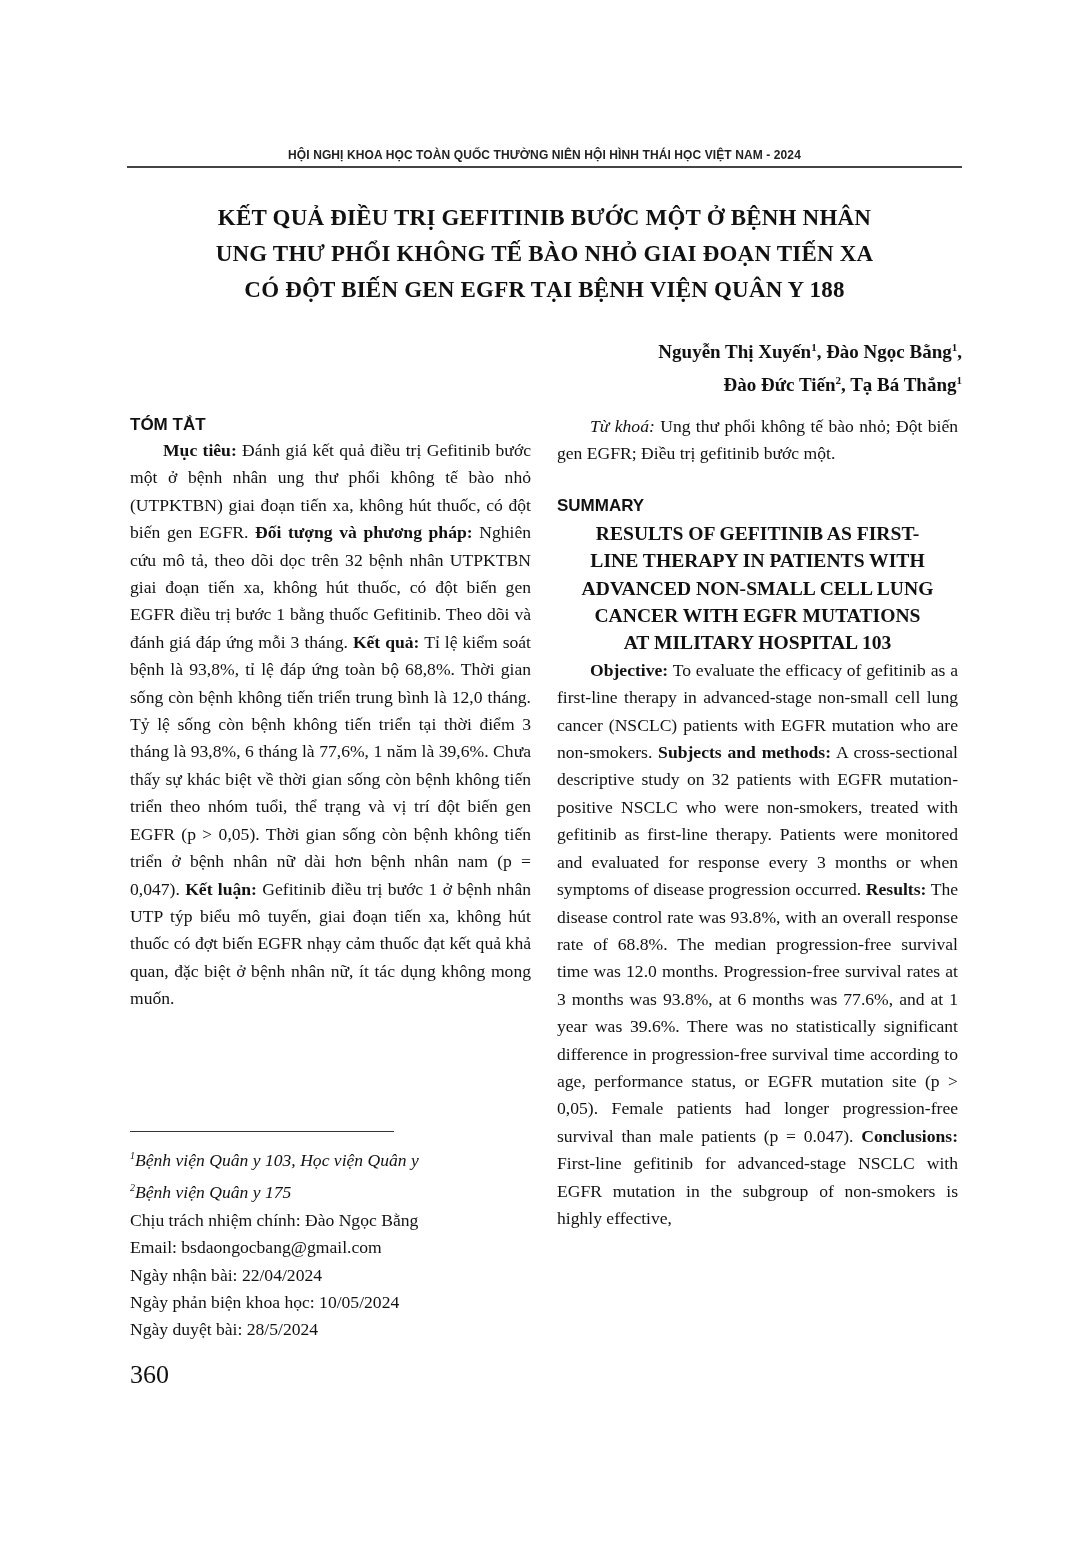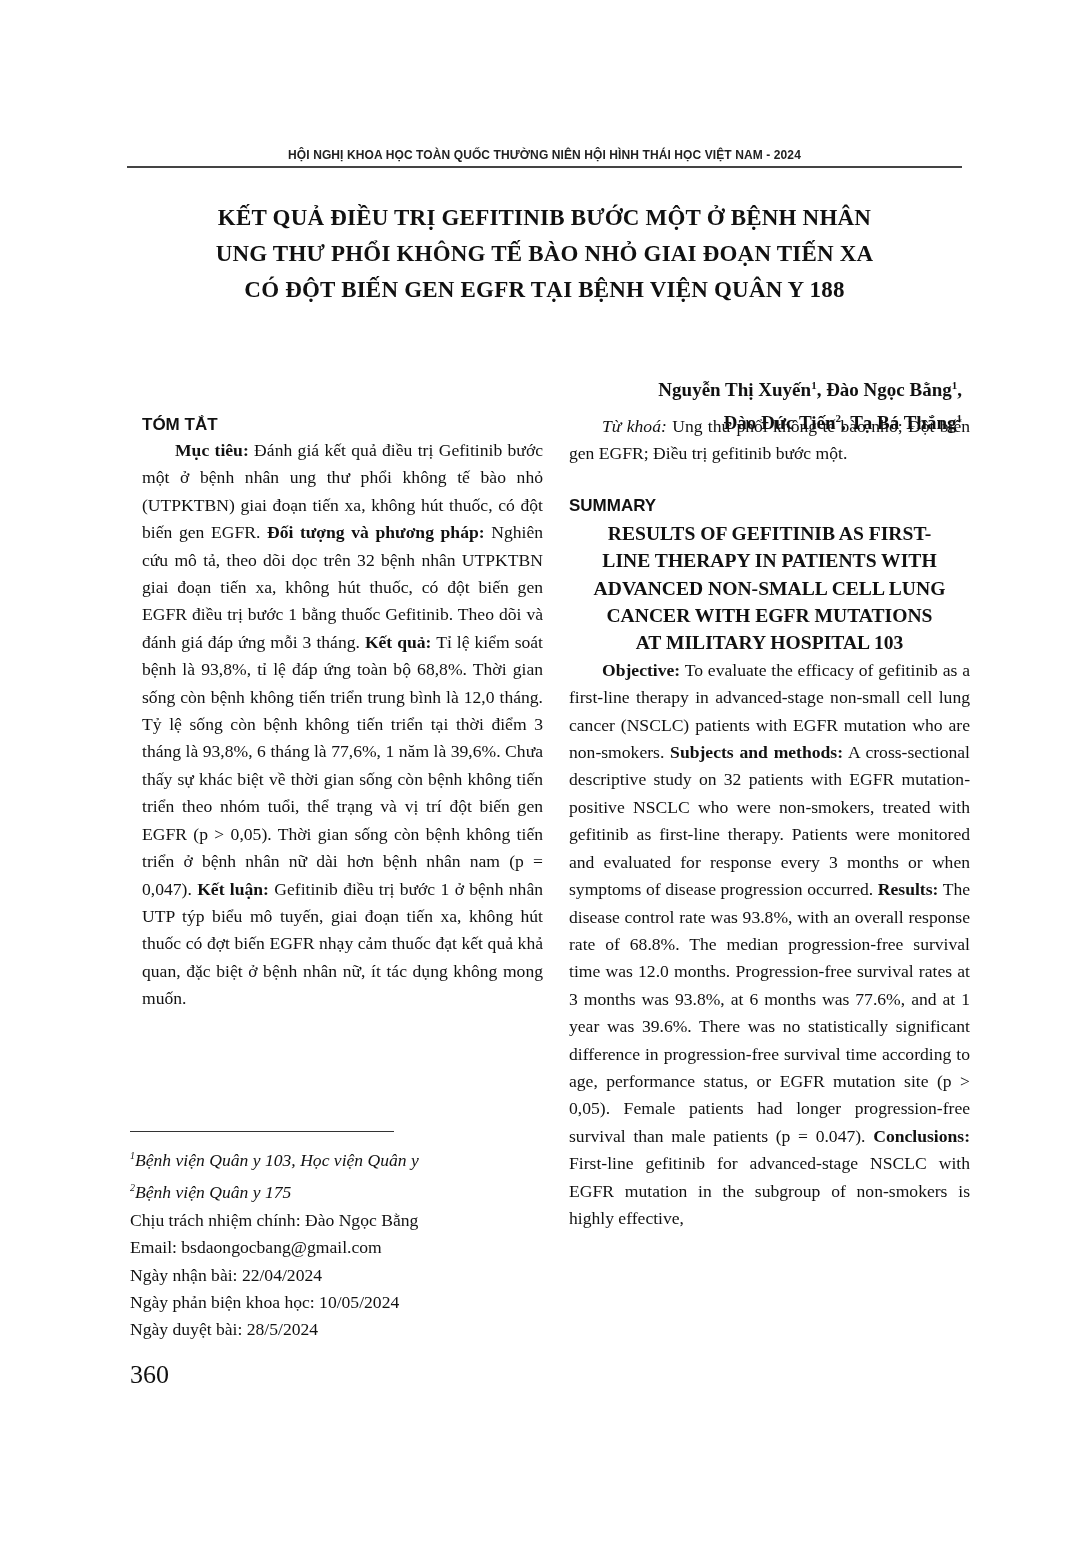--- a/index.html
+++ b/index.html
@@ -9,24 +9,24 @@
     font-family:"Liberation Sans", sans-serif; font-weight:bold; font-size:12px; letter-spacing:0.1px; color:#222;
   }
   #header-rule { position:absolute; left:127px; top:166px; width:835px; height:2px; background:#444; }
   #main-title {
     position:absolute; left:127px; top:200px; width:835px; text-align:center;
     font-family:"Liberation Serif", serif; font-weight:bold; font-size:23px; line-height:36px; letter-spacing:0.2px;
   }
   #main-title div { white-space:nowrap; }
   #authors {
     position:absolute; right:128px; top:333px; text-align:right;
-    font-family:"Liberation Serif", serif; font-weight:bold; font-size:19px; line-height:28px;margin-top:38px;
+    font-family:"Liberation Serif", serif; font-weight:bold; font-size:19px; line-height:28px;
   }
   #authors sup { font-size:11px; vertical-align:7px; }
-  .col { position:absolute; font-family:"Liberation Serif", serif; font-size:17.6px; line-height:27.4px; text-align:justify;margin-left:12px; }
+  .col { position:absolute; font-family:"Liberation Serif", serif; font-size:17.6px; line-height:27.4px; text-align:justify; }
   #left-col { left:130px; top:413px; width:401px; }
   #right-col { left:557px; top:413px; width:401px; }
   .section-head { font-family:"Liberation Sans", sans-serif; font-weight:bold; font-size:17px; line-height:24px; margin:0; }
   .para { text-indent:33px; margin:0; }
   .b { font-weight:bold; }
   .bi { font-weight:normal; font-style:italic; }
   #footnote-rule { position:absolute; left:130px; top:1131px; width:264px; height:1px; background:#333; }
   #footnotes { position:absolute; left:130px; top:1142px; width:420px; font-family:"Liberation Serif", serif; font-size:17.6px; line-height:27.4px; }
   #footnotes .it { font-style:italic; }
   #footnotes sup { font-size:10px; vertical-align:7px; font-style:italic; }

